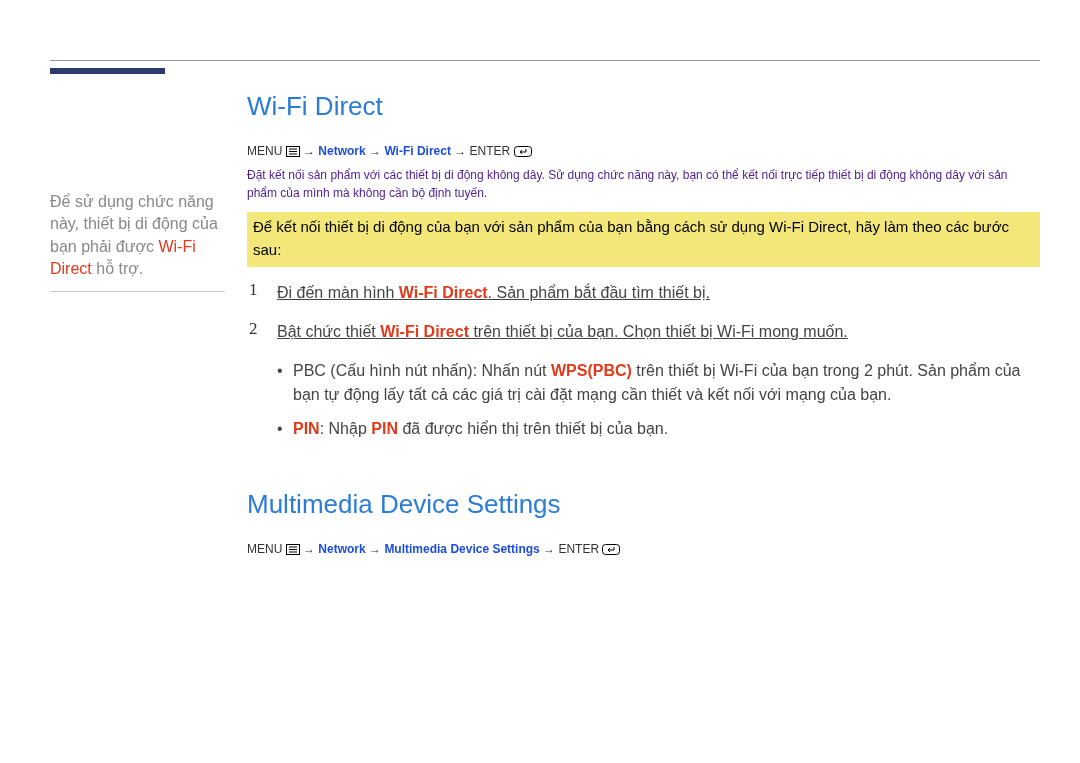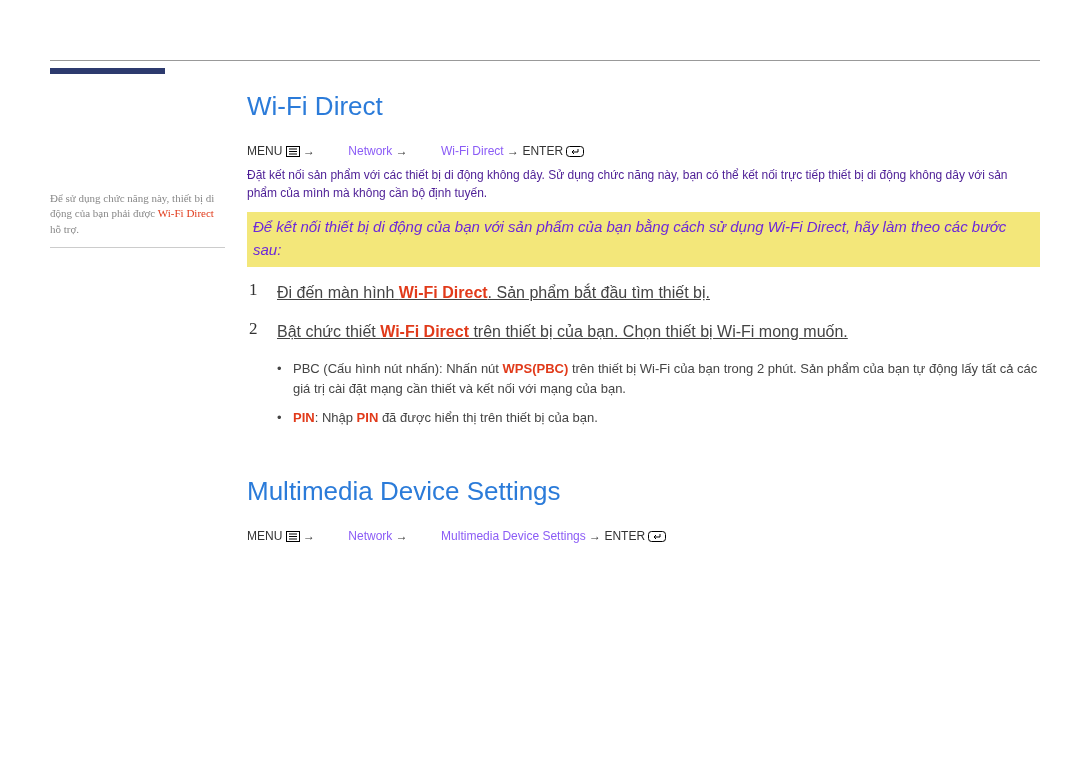--- a/index.html
+++ b/index.html
@@ -25,25 +25,24 @@
     height: 6px;
     background: #2d3a6e;
   }
   .page-wrap {
     display: flex;
     margin-top: 12px;
     gap: 22px;
   }
   .sidebar {
     flex: 0 0 175px;
-    font-size: 11px;
+    font-size: 16px;
     color: #888;
     line-height: 1.4;
     padding-top: 118px;
-    font-family: Liberation Serif, serif;
   }
   .sidebar .hl { color: #e13a1a; }
   .sidebar-note {
     border-bottom: 1px solid #ccc;
     padding-bottom: 10px;
   }
   .main {
     flex: 1;
     padding-top: 12px;
   }
@@ -53,43 +52,42 @@
     color: #2b7bd9;
     margin: 6px 0 22px 0;
   }
   h2.section-title.mt { margin-top: 48px; }
 
   .nav-path {
     font-size: 12px;
     font-weight: bold;
     margin-bottom: 8px;
   }
-  .nav-path .red { color: #8b5cf6; font-weight: normal; margin-left: 30px; }
+  .nav-path .red { color: #1d4ed8; font-weight: bold; }
   .nav-path .icon-menu,
   .nav-path .icon-enter {
     display: inline-block;
     vertical-align: -2px;
   }
   .icon-menu svg, .icon-enter svg { display:block; }
 
   p.body {
     font-size: 12px;
     line-height: 1.5;
     color: #4c1d95;
     margin-bottom: 6px;
   }
   .highlight-box {
     background: #f3e77a;
     display: block;
     padding: 4px 6px 6px 6px;
     margin: 10px 0 14px 0;
-    color: #6d28d9;
+    color: #000000;
     font-size: 15px;
     line-height: 1.5;
-    font-style: italic;
   }
   .steps {
     list-style: none;
     counter-reset: step;
     margin: 6px 0 4px 0;
   }
   .steps > li {
     position: relative;
     padding-left: 30px;
     margin-bottom: 16px;
@@ -111,21 +109,21 @@
   }
   .red { color: #e13a1a; font-weight: bold; }
   .bold { font-weight: normal; }
   .bullets {
     list-style: none;
     margin: 10px 0 6px 30px;
   }
   .bullets li {
     position: relative;
     padding-left: 16px;
-    font-size: 13px;
+    font-size: 16px;
     color: #444;
     line-height: 1.5;
     margin-bottom: 10px;
   }
   .bullets li::before {
     content: "•";
     position: absolute;
     left: 0;
     top: 0;
     color: #444;

